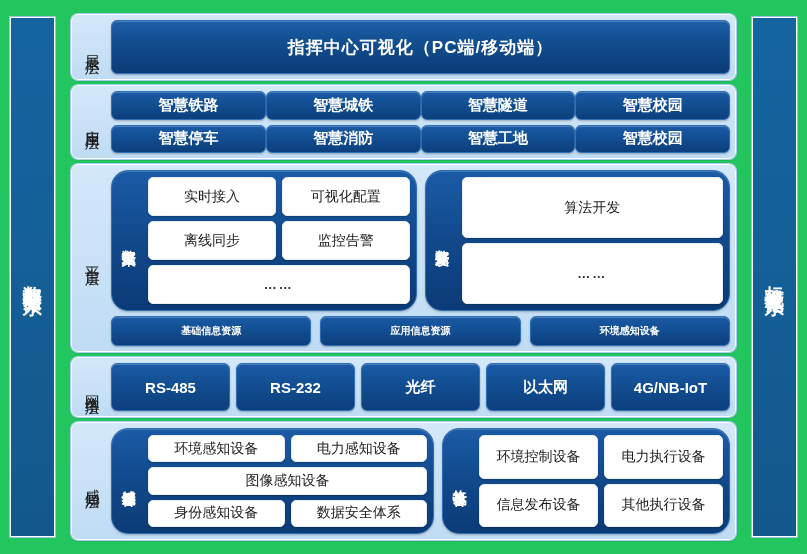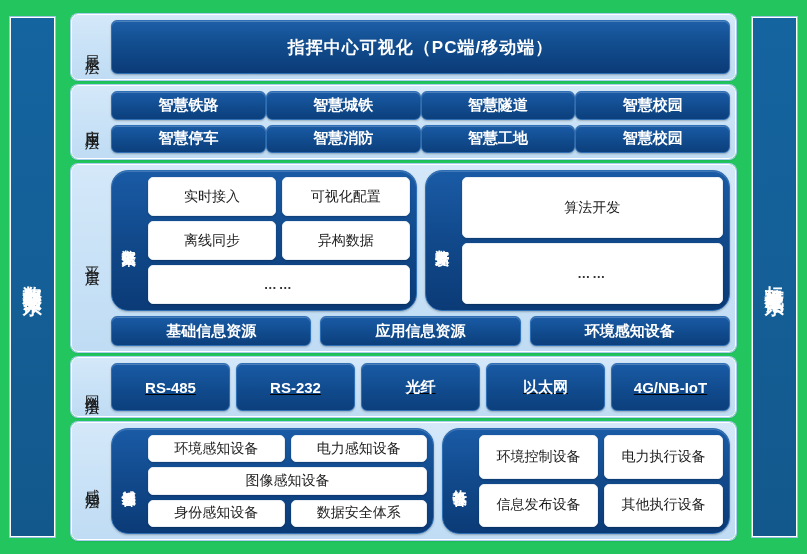--- a/index.html
+++ b/index.html
@@ -115,21 +115,21 @@
     font-size: 17px;
     letter-spacing: 1px;
     background: linear-gradient(180deg, #1d5fa8 0%, #124e90 40%, #0b3b77 100%);
   }
 
   
   .app-row { display: flex; gap: 0; flex: 1 1 0; }
   .app-row .chip { flex: 1 1 0; font-size: 15px; }
 
   
-  .net-row { display: flex; gap: 6px; flex: 1 1 auto; text-decoration: underline; }
+  .net-row { display: flex; gap: 6px; flex: 1 1 auto; }
   .net-row .chip { flex: 1 1 0; font-size: 15px; }
 
   
   .platform-top { display: flex; gap: 8px; flex: 1 1 auto; min-height: 0; }
 
   .group {
     flex: 1 1 0;
     display: flex;
     background: linear-gradient(180deg, #1a5ba6 0%, #11498b 50%, #0b3b77 100%);
     border: 1px solid #2f6fb5;
@@ -173,21 +173,21 @@
     justify-content: center;
     text-align: center;
     white-space: nowrap;
     box-shadow: 0 1px 2px rgba(0,0,0,.22);
   }
   .cell-wide { flex: 1 1 100%; }
   .cell-dots { letter-spacing: 2px; font-size: 13px; color: #333; font-weight: bold; }
 
   
   .res-row { display: flex; gap: 9px; flex: 0 0 30px; }
-  .res-row .chip { flex: 1 1 0; font-size: 15px; }
+  .res-row .chip { flex: 1 1 0; font-size: 10px; }
 
   
   .sense-top { display: flex; gap: 8px; flex: 1 1 auto; min-height: 0; }
   .sense-group-left { flex: 1.06 1 0; }
   .sense-group-right { flex: 0.94 1 0; }
 </style>
 </head>
 <body>
 
 <div id="diagram">
@@ -229,21 +229,21 @@
 
           <div class="group">
             <div class="group-title">数据汇聚</div>
             <div class="group-items">
               <div class="item-row">
                 <div class="cell">实时接入</div>
                 <div class="cell">可视化配置</div>
               </div>
               <div class="item-row">
                 <div class="cell">离线同步</div>
-                <div class="cell">异构数据</div>
+                <div class="cell">监控告警</div>
               </div>
               <div class="item-row">
                 <div class="cell cell-wide cell-dots">……</div>
               </div>
             </div>
           </div>
 
           <div class="group">
             <div class="group-title">数据开发</div>
             <div class="group-items">

